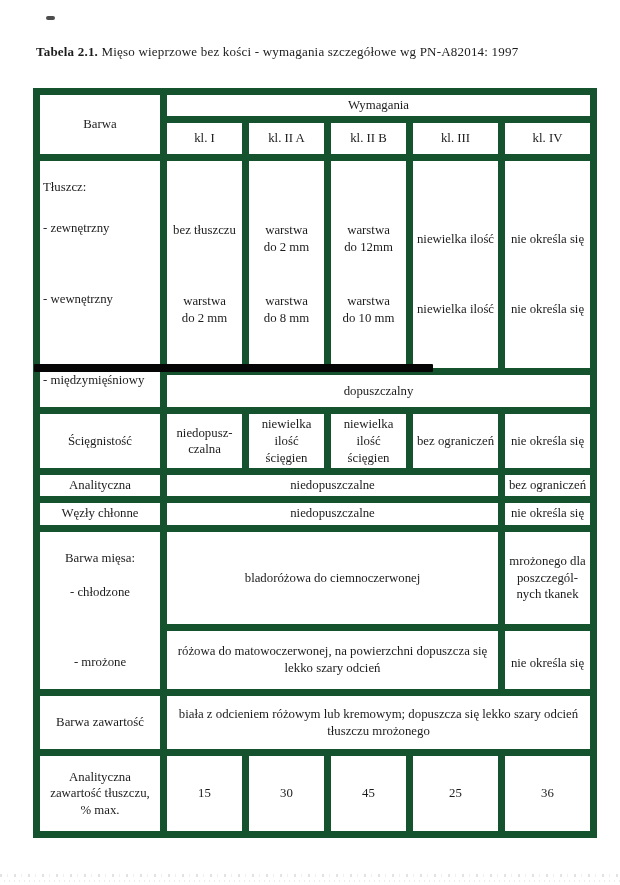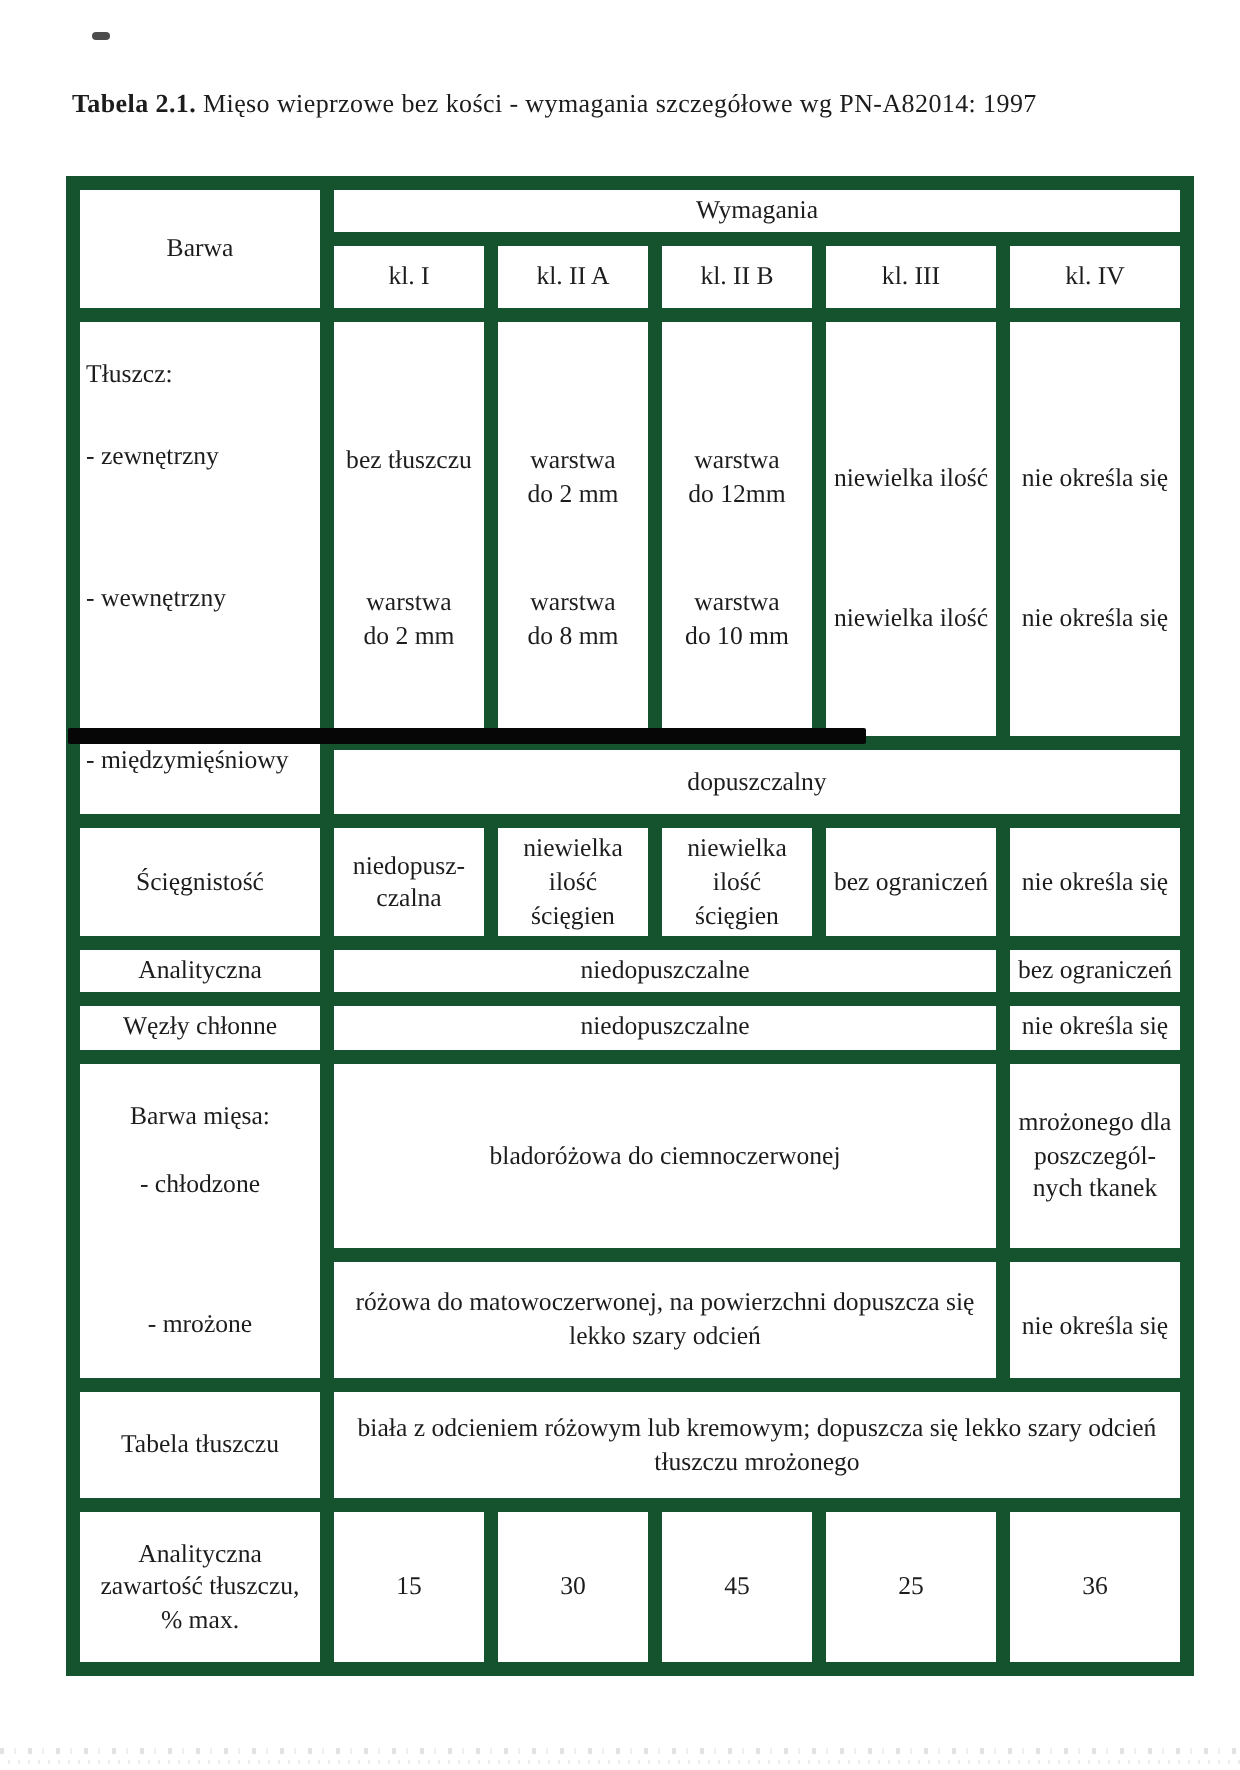--- a/index.html
+++ b/index.html
@@ -163,21 +163,21 @@
 nych tkanek</td>
   </tr>
 
   <tr style="height:55px">
     <td colspan="4">różowa do matowoczerwonej, na powierzchni dopuszcza się
 lekko szary odcień</td>
     <td class="vtop" style="padding-top:8px">nie określa się</td>
   </tr>
 
   <tr style="height:60px">
-    <td class="left">Tabela tłuszczu</td>
+    <td class="left">Barwa zawartość</td>
     <td colspan="5">biała z odcieniem różowym lub kremowym; dopuszcza się lekko szary odcień
 tłuszczu mrożonego</td>
   </tr>
 
   <tr style="height:82px">
     <td class="left r9lbl">Analityczna
 zawartość tłuszczu,
 % max.</td>
     <td>15</td>
     <td>30</td>

